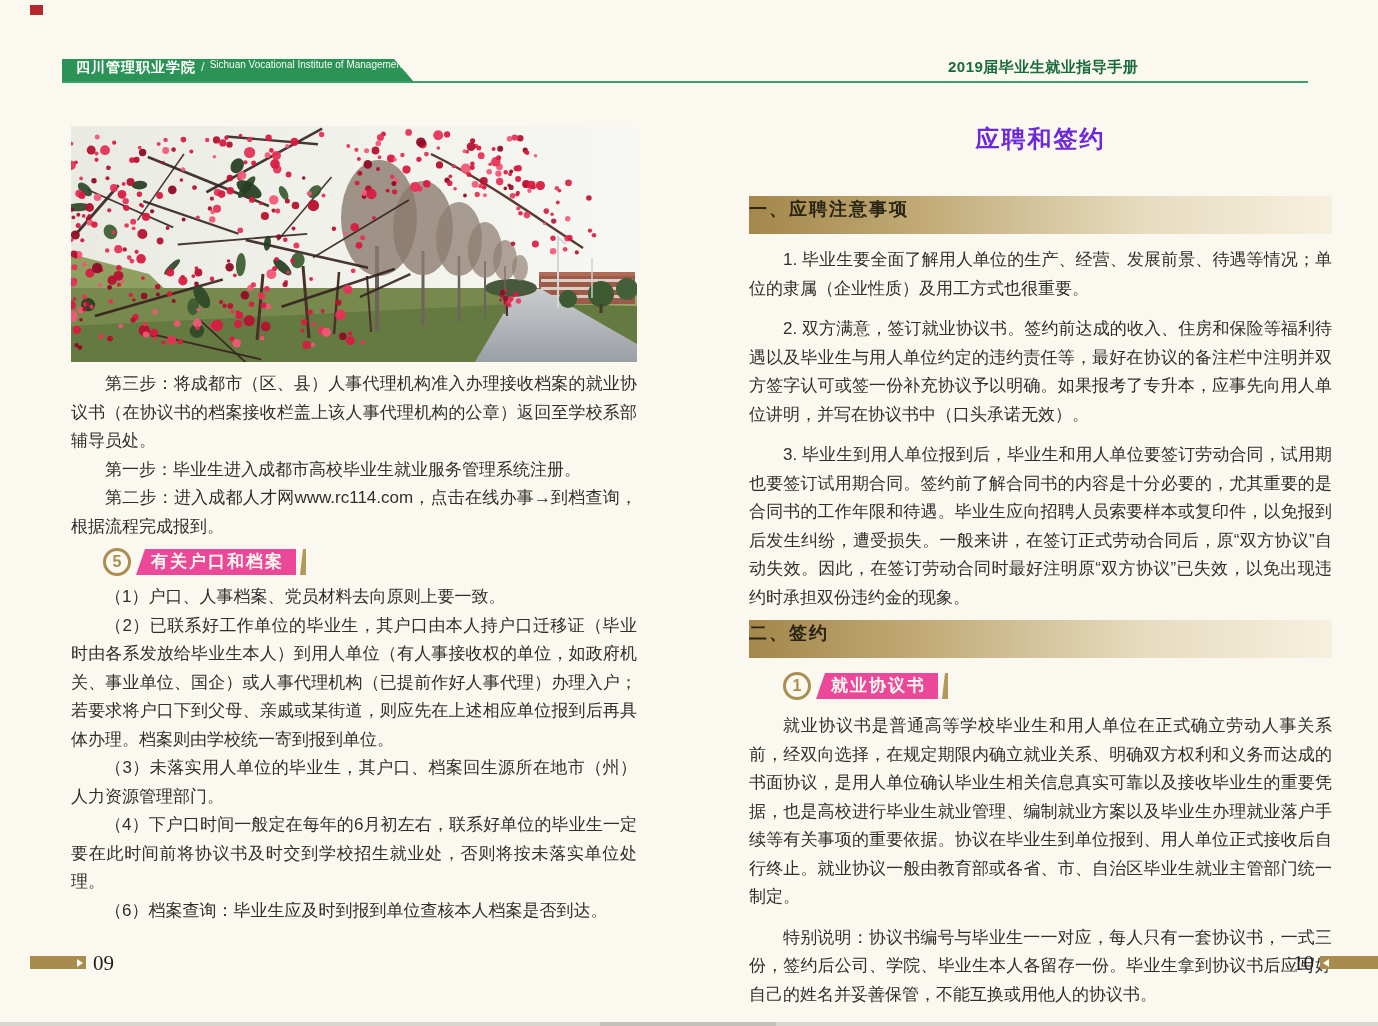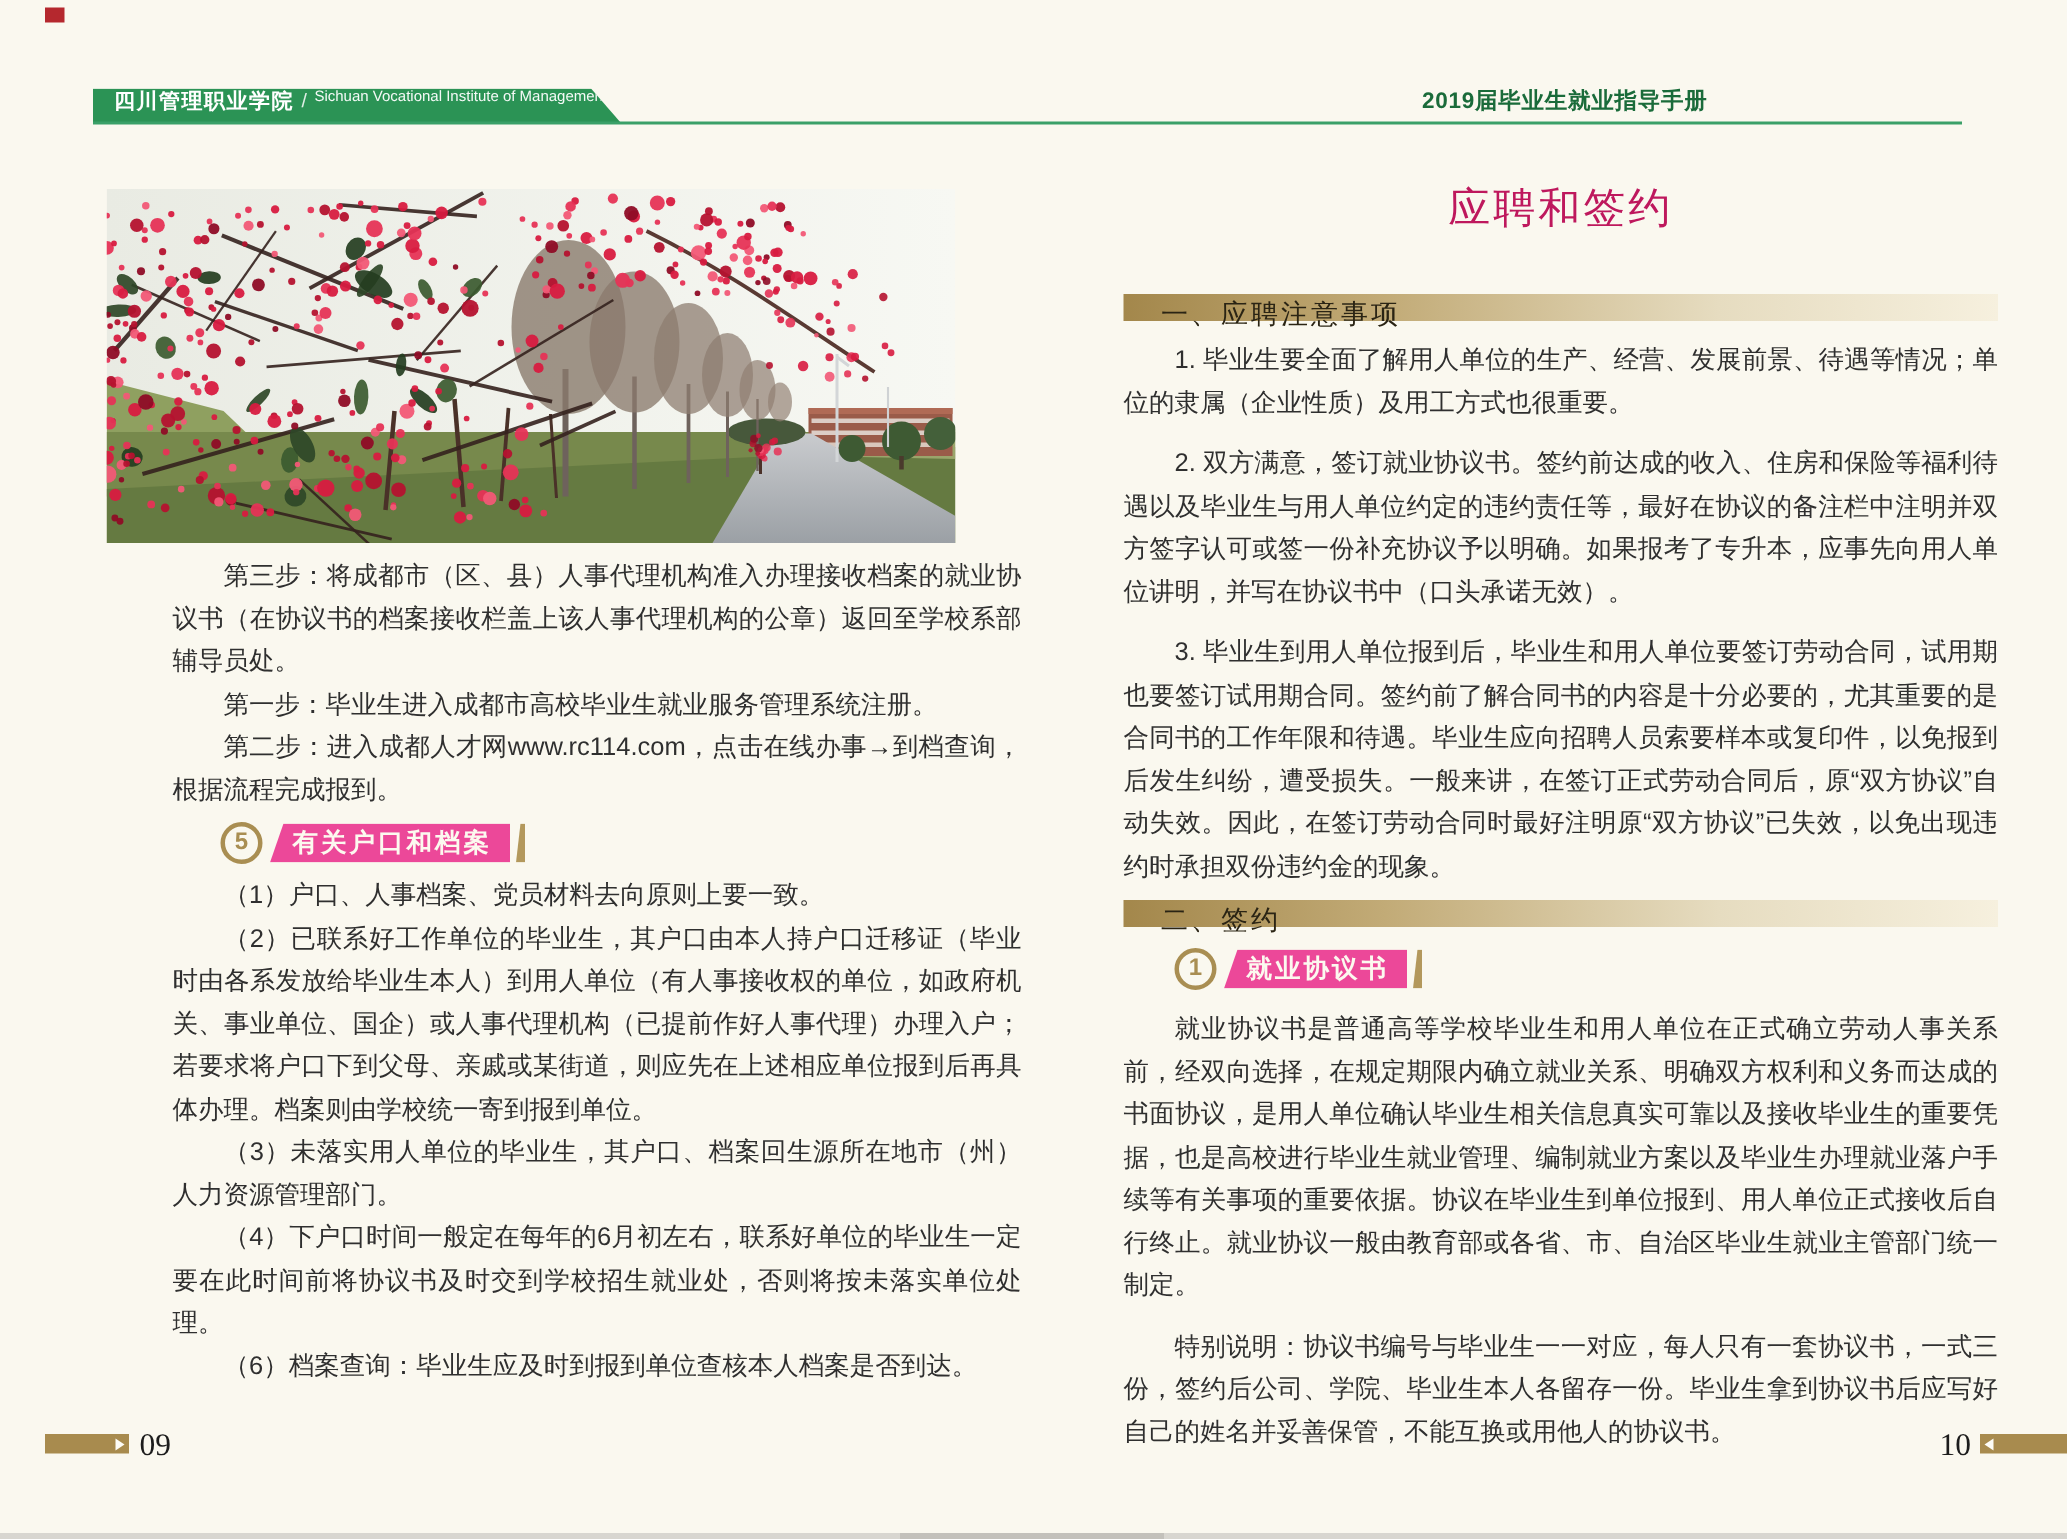--- a/index.html
+++ b/index.html
@@ -22,38 +22,38 @@
   .green-banner .en{font-size:10px;opacity:.95;}
   .green-rule{position:absolute;left:62px;top:81px;width:1246px;height:2px;background:#3aa068;}
   .handbook-title{
     position:absolute;top:58px;left:948px;width:360px;text-align:left;
     font-size:15px;font-weight:bold;color:#1a6b3a;letter-spacing:.5px;
   }
   
   .photo{position:absolute;left:71px;top:126px;width:566px;height:236px;overflow:hidden;}
   .photo svg{display:block;}
   
-  .left-text{position:absolute;left:71px;top:370px;width:566px;margin-left:44px;}
+  .left-text{position:absolute;left:71px;top:370px;width:566px;}
   .right-col{position:absolute;left:749px;top:118px;width:583px;}
   .para{
     margin:0;text-indent:2em;font-size:17px;line-height:28.5px;
     text-align:justify;color:#2f2f2f;
   }
   .right-col .para{margin-top:12px;}
   .right-col .para.first{margin-top:12px;}
   
   .page-title{
-    margin:0;text-align:center;font-size:28px;font-weight:normal;color:#be185d;
+    margin:0;text-align:center;font-size:24px;font-weight:bold;color:#6d28d9;
     letter-spacing:2px;height:42px;line-height:42px;
   }
   
   .section-bar{
-    height:18px;line-height:27px;padding-left:25px;
+    height:38px;line-height:27px;
     background:linear-gradient(90deg,#a3874b 0%,#c2ab77 30%,#e6dcc0 68%,#f6f0de 100%);
-    font-size:18px;font-weight:normal;color:#2a2414;letter-spacing:2px;
+    font-size:18px;font-weight:bold;color:#2a2414;letter-spacing:2px;
   }
   .section-bar.one{margin-top:36px;}
   .section-bar.two{margin-top:8px;}
   
   .badge{display:flex;align-items:center;margin:7px 0 7px 32px;height:28px;}
   .right-col .badge{margin:14px 0 2px 34px;}
   .badge .num{
     width:22px;height:22px;border:3px solid #a98e52;border-radius:50%;
     color:#a98e52;font-weight:bold;font-size:16px;line-height:22px;
     text-align:center;box-sizing:content-box;background:transparent;flex:0 0 auto;

